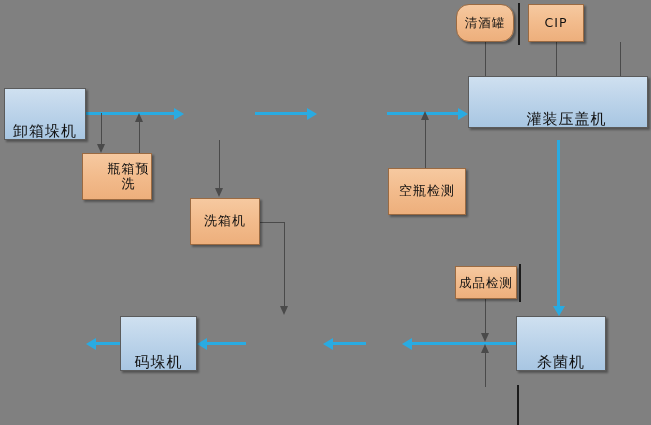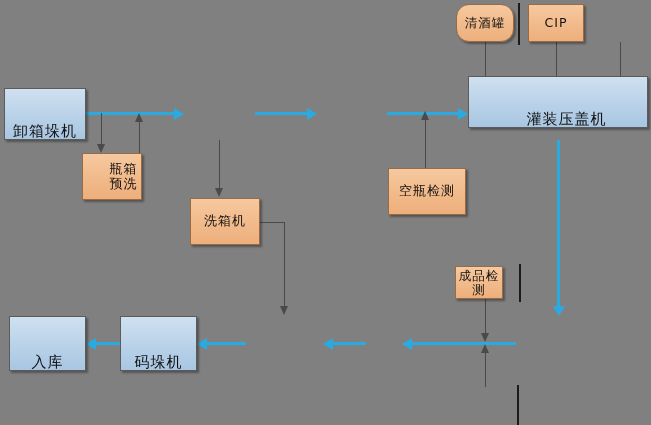--- a/index.html
+++ b/index.html
@@ -158,21 +158,21 @@
   <div class="arrow gray-up" style="left:481px; top:344px;"></div>
 
   <div class="divider-dark" style="left:518px; top:3px; height:42px;"></div>
   <div class="divider-dark" style="left:519px; top:264px; height:38px;"></div>
   <div class="divider-dark" style="left:517px; top:385px; height:40px;"></div>
 
   <div class="node blue" style="left:4px; top:88px; width:82px; height:52px;">
     <span>卸箱垛机</span>
   </div>
 
-  <div class="node orange" style="left:82px; top:153px; width:60px; height:47px;padding-left:23px;">
+  <div class="node orange" style="left:82px; top:153px; width:70px; height:47px;padding-left:23px;">
     <span>瓶箱预洗</span>
   </div>
 
 
   <div class="node orange" style="left:190px; top:198px; width:70px; height:47px;">
     <span>洗箱机</span>
   </div>
 
 
   <div class="node orange" style="left:388px; top:168px; width:78px; height:47px;">
@@ -185,29 +185,29 @@
 
   <div class="node orange small" style="left:528px; top:4px; width:56px; height:38px;justify-content:center;">
     <span>CIP</span>
   </div>
 
 
   <div class="node blue" style="left:468px; top:76px; width:180px; height:52px;padding-left:17px;">
     <span>灌装压盖机</span>
   </div>
 
-
-  <div class="node orange small" style="left:455px; top:266px; width:48px; height:33px;">
+  <div class="node blue" style="left:516px; top:316px; width:90px; height:55px;">
+    <span>杀菌机</span>
+  </div>
+
+  <div class="node orange small" style="left:455px; top:266px; width:62px; height:33px;">
     <span>成品检测</span>
   </div>
 
 
 
 
   <div class="node blue" style="left:120px; top:316px; width:77px; height:55px;">
     <span>码垛机</span>
   </div>
 
-  <div class="node blue" style="left:9px; top:316px; width:77px; height:55px;">
-    <span>入库</span>
-  </div>
 
 </div>
 
 </body></html>

